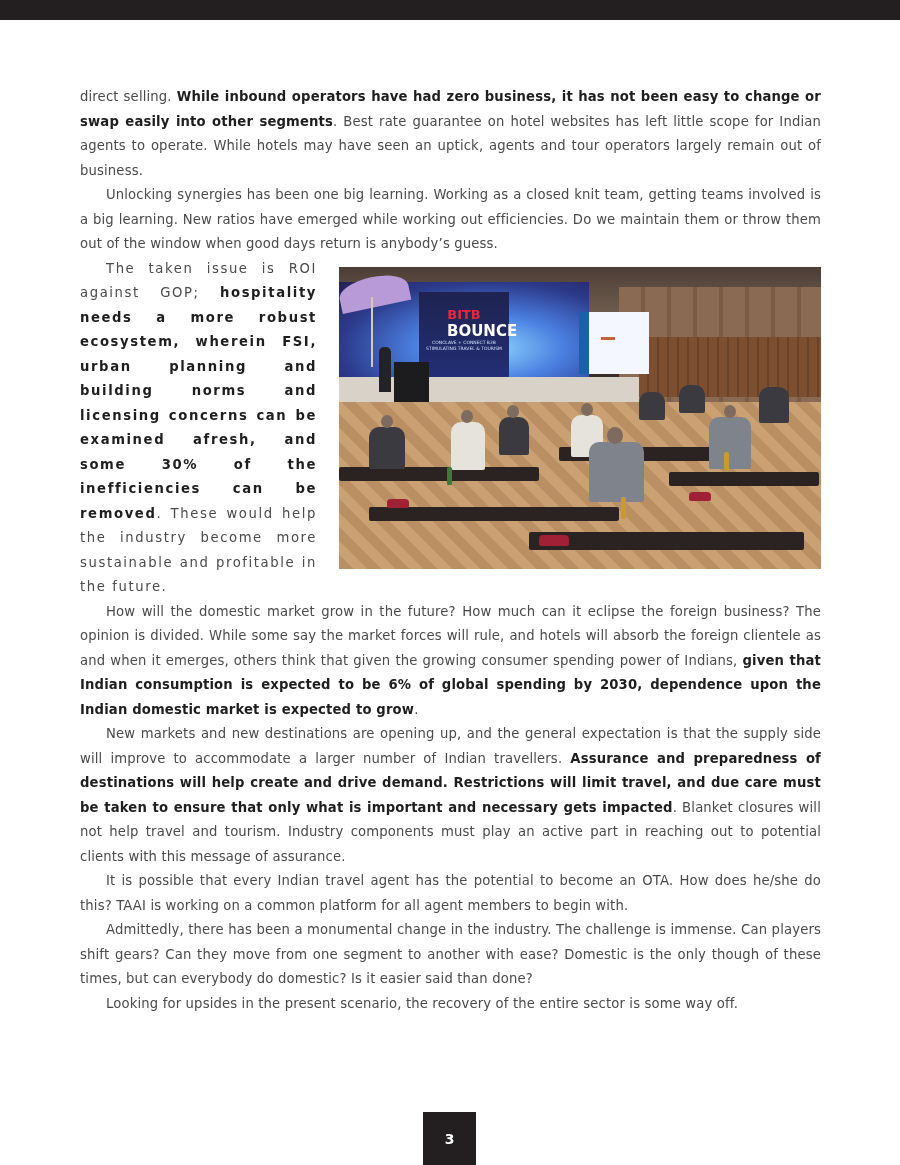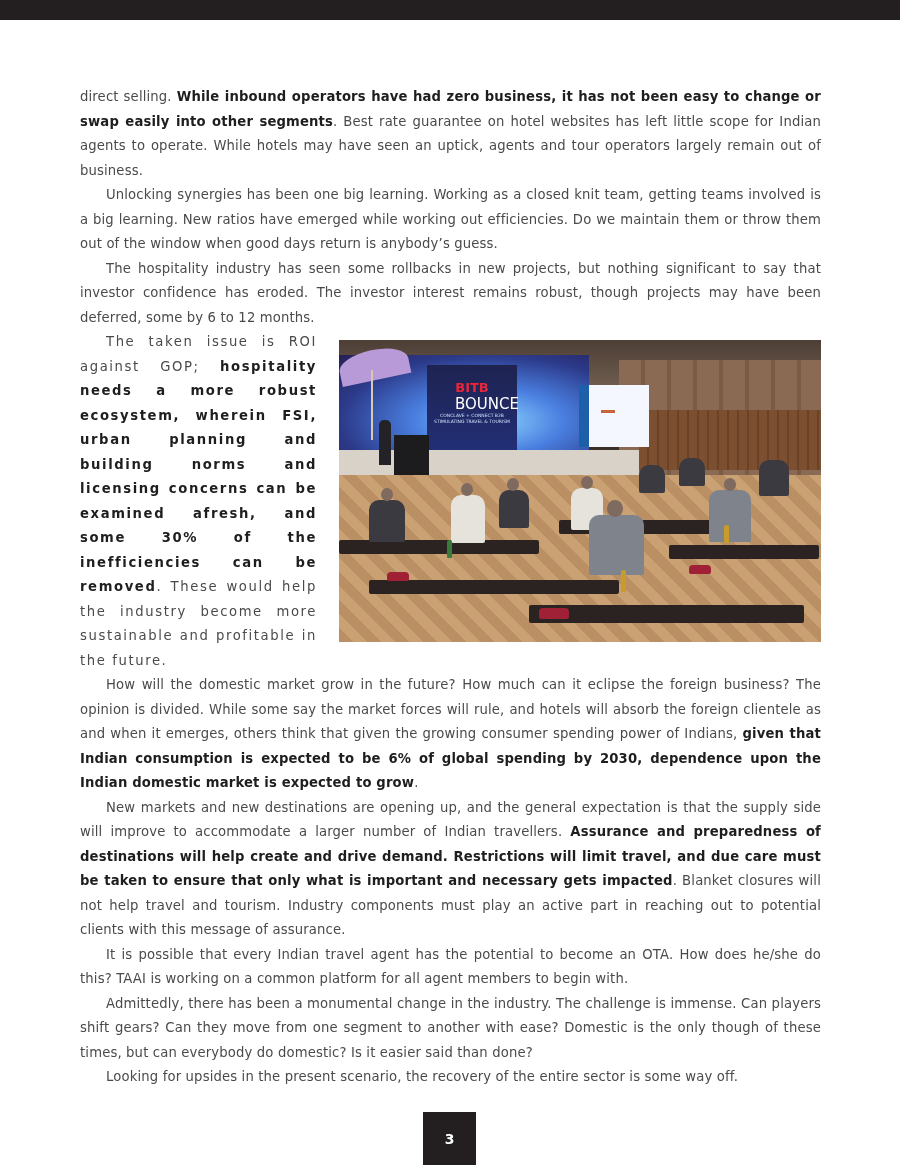--- a/index.html
+++ b/index.html
@@ -35,24 +35,24 @@
     background: linear-gradient(180deg,#4d3e36 0%,#6b5a4c 60%,#7a6656 100%); }
   .ph-wall { position:absolute; left:280px; top:20px; width:202px; height:120px;
     background: repeating-linear-gradient(90deg,#8a6a52 0 22px,#7a5c46 22px 26px); }
   .ph-wood { position:absolute; left:300px; top:70px; width:182px; height:60px;
     background: repeating-linear-gradient(90deg,#7b4f30 0 8px,#6a4227 8px 10px); }
   .ph-backdrop { position:absolute; left:0; top:15px; width:250px; height:120px;
     background: radial-gradient(ellipse at 60% 55%,#8fd6ff 0%,#4a7fe0 35%,#2c3a8a 70%,#261f55 100%); }
   .ph-umbrella { position:absolute; left:0; top:10px; width:70px; height:30px;
     border-radius: 50% 50% 0 0; background:#b89ad8; transform: rotate(-12deg); }
   .ph-umbrella-pole { position:absolute; left:32px; top:30px; width:2px; height:70px; background:#d9c9b0; }
-  .ph-banner { position:absolute; left:88px; top:25px; width:90px; height:95px;
+  .ph-banner { position:absolute; left:80px; top:25px; width:90px; height:95px;
     background: linear-gradient(180deg,#1e2350,#23307a); text-align:center; }
   .ph-banner .brand { color:#e8283a; font-weight:bold; font-size:13px; margin-top:16px; line-height:14px; letter-spacing:0; }
-  .ph-banner .title { color:#ffffff; font-weight:normal; font-size:15px; line-height:18px; letter-spacing:0;margin-left:28px; }
+  .ph-banner .title { color:#ffffff; font-weight:bold; font-size:15px; line-height:18px; letter-spacing:0;margin-left:28px; }
   .ph-banner .sub { color:#cfe0ff; font-size:4.5px; line-height:6px; letter-spacing:0; }
   .ph-screen { position:absolute; left:240px; top:45px; width:60px; height:62px; background:#f4f7ff; border-left:10px solid #1d5fa8; }
   .ph-screen-bar { position:absolute; left:262px; top:70px; width:14px; height:3px; background:#c8643a; }
   .ph-stage { position:absolute; left:0; top:110px; width:300px; height:30px; background:#d8d2c8; }
   .ph-podium { position:absolute; left:55px; top:95px; width:35px; height:55px; background:#1c1c1e; }
   .ph-speaker { position:absolute; left:40px; top:80px; width:12px; height:45px; background:#232327; border-radius:5px 5px 0 0; }
   .ph-floor { position:absolute; left:0; top:135px; width:100%; height:167px;
     background: repeating-linear-gradient(45deg,#b98f63 0 10px,#c9a173 10px 20px); }
   .ph-table { position:absolute; height:14px; background:#2a2322; border-radius:2px; }
   .ph-person { position:absolute; background:#3a3a40; border-radius:10px 10px 2px 2px; }
@@ -71,21 +71,20 @@
 </head>
 <body>
 
 <div class="top-bar"></div>
 
 <div class="page">
   <p class="noindent">
     <span>direct selling. </span><b>While inbound operators have had zero business, it has not been easy to change or swap easily into other segments</b><span>. Best rate guarantee on hotel websites has left little scope for Indian agents to operate. While hotels may have seen an uptick, agents and tour operators largely remain out of business.</span>
   </p>
   <p>Unlocking synergies has been one big learning. Working as a closed knit team, getting teams involved is a big learning. New ratios have emerged while working out efficiencies. Do we maintain them or throw them out of the window when good days return is anybody’s guess.</p>
-  <p>The hospitality industry has seen some rollbacks in new projects, but nothing significant to say that investor confidence has eroded. The investor interest remains robust, though projects may have been deferred, some by 6 to 12 months.</p>
 
   <div class="float-photo">
     <div class="ph-ceiling"></div>
     <div class="ph-wall"></div>
     <div class="ph-wood"></div>
     <div class="ph-backdrop"></div>
     <div class="ph-umbrella"></div>
     <div class="ph-umbrella-pole"></div>
     <div class="ph-banner">
       <div class="brand">BITB</div>

